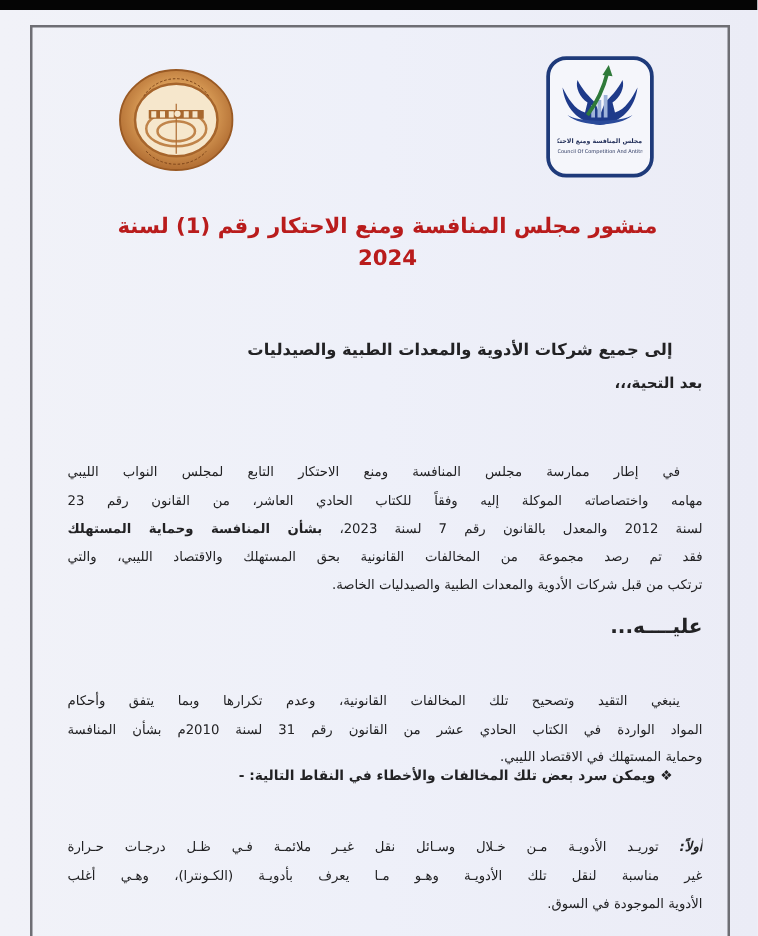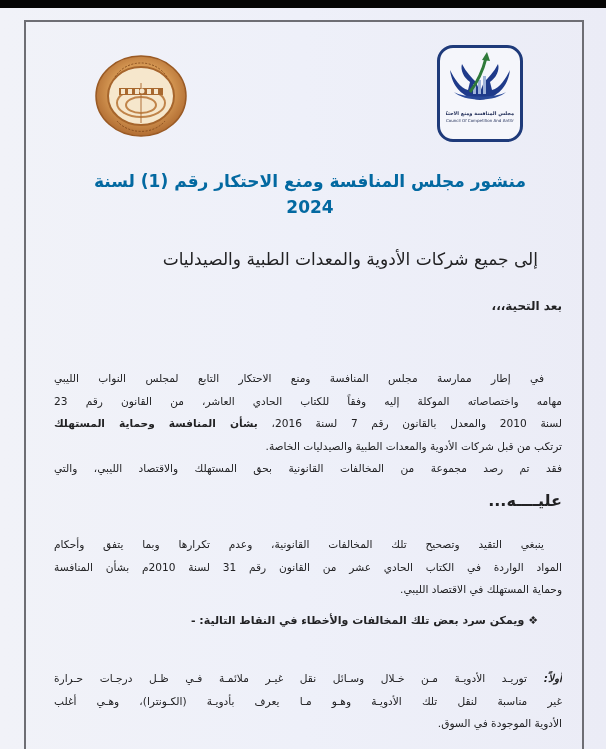--- a/index.html
+++ b/index.html
@@ -76,35 +76,35 @@
     .doc-title {
       position: absolute;
       left: 80px; top: 168px;
       width: 460px;
       text-align: center;
       direction: rtl;
       font-family: "DejaVu Sans", sans-serif;
       font-weight: bold;
       font-size: 17px;
       line-height: 26px;
-      color: #0369a1;
+      color: #b91c1c;
     }
     .rtl-block {
       position: absolute;
       right: 44px;
       direction: rtl;
       text-align: right;
       font-family: "DejaVu Sans", sans-serif;
       color: #222224;
       unicode-bidi: plaintext;
     }
     .addressee {
-      top: 249px;
-      font-size: 17px;
-      font-weight: normal;
+      top: 271px;
+      font-size: 13px;
+      font-weight: bold;
       line-height: 20px;
       right: 68px;
     }
     .greeting {
       top: 297px;
       font-size: 12px;
       font-weight: bold;
       line-height: 18px;
       right: 44px;
     }
@@ -130,21 +130,21 @@
     .para .indent { padding-right: 18px; }
     .para1 { top: 340px; }
     .para1 .strong { font-weight: bold; }
     .hence {
       top: 492px;
       font-size: 16px;
       font-weight: bold;
       line-height: 18px;
       right: 44px;
     }
-    .para2 { top: 506px; }
+    .para2 { top: 523px; }
     .bullet-head {
       top: 612px;
       right: 68px;
       font-size: 11px;
       font-weight: bold;
       line-height: 18px;
     }
     .para3 { top: 640px; }
     .para3 .lead { font-weight: bold; font-style: italic; }
   </style>
@@ -202,23 +202,23 @@
 
 <div class="doc-title">منشور مجلس المنافسة ومنع الاحتكار رقم (1) لسنة 2024</div>
 
 <div class="rtl-block addressee">إلى جميع شركات الأدوية والمعدات الطبية والصيدليات</div>
 
 <div class="rtl-block greeting">بعد التحية،،،</div>
 
 <div class="rtl-block para para1">
   <span class="line indent">في إطار ممارسة مجلس المنافسة ومنع الاحتكار التابع لمجلس النواب الليبي</span>
   <span class="line">مهامه واختصاصاته الموكلة إليه وفقاً للكتاب الحادي العاشر، من القانون رقم 23</span>
-  <span class="line"><span>لسنة 2010 والمعدل بالقانون رقم 7 لسنة 2016،</span> <span class="strong">بشأن المنافسة وحماية المستهلك</span></span>
+  <span class="line"><span>لسنة 2012 والمعدل بالقانون رقم 7 لسنة 2023،</span> <span class="strong">بشأن المنافسة وحماية المستهلك</span></span>
+  <span class="line">فقد تم رصد مجموعة من المخالفات القانونية بحق المستهلك والاقتصاد الليبي، والتي</span>
   <span class="line last">ترتكب من قبل شركات الأدوية والمعدات الطبية والصيدليات الخاصة.</span>
-  <span class="line">فقد تم رصد مجموعة من المخالفات القانونية بحق المستهلك والاقتصاد الليبي، والتي</span>
 </div>
 
 <div class="rtl-block hence">عليــــه...</div>
 
 <div class="rtl-block para para2">
   <span class="line indent">ينبغي التقيد وتصحيح تلك المخالفات القانونية، وعدم تكرارها وبما يتفق وأحكام</span>
   <span class="line">المواد الواردة في الكتاب الحادي عشر من القانون رقم 31 لسنة 2010م بشأن المنافسة</span>
   <span class="line last">وحماية المستهلك في الاقتصاد الليبي.</span>
 </div>
 

